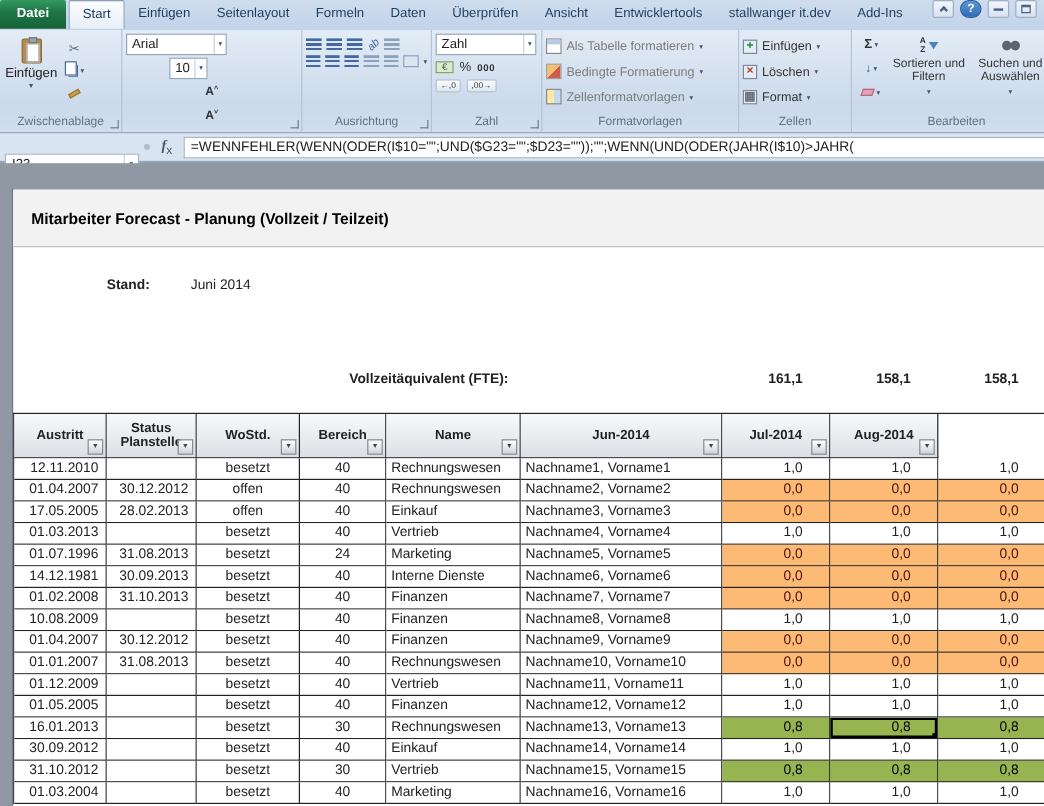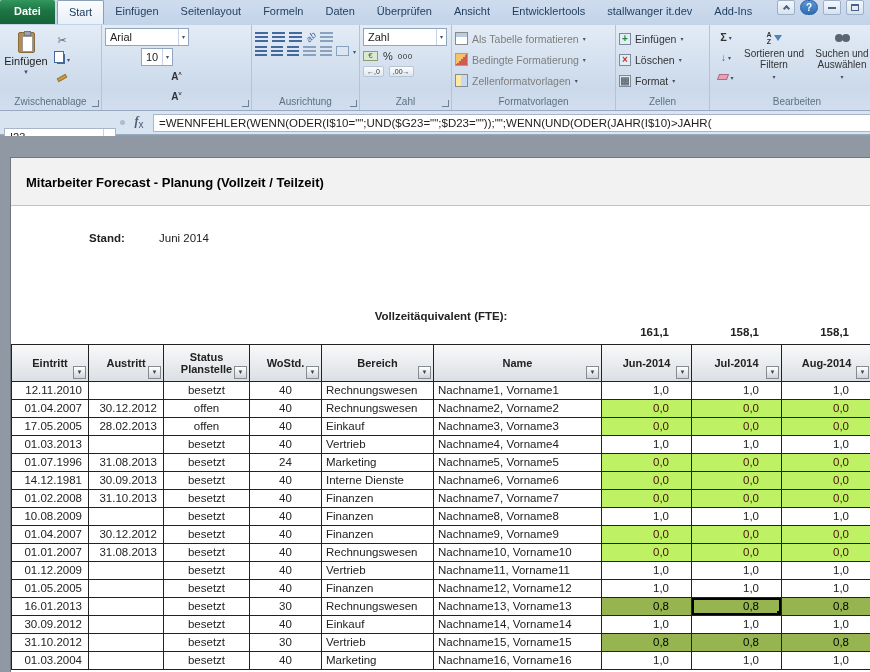--- a/index.html
+++ b/index.html
@@ -74,21 +74,21 @@
   .i-bars { width:13px; height:10px; background:repeating-linear-gradient(to bottom,#44699e 0 2px,rgba(0,0,0,0) 2px 4px); }
   .i-bars.lite { background:repeating-linear-gradient(to bottom,#8aa2c0 0 2px,rgba(0,0,0,0) 2px 4px); }
   .i-orient { font-size:9px; color:#44699e; font-style:italic; transform:rotate(-45deg); }
   .i-merge { width:14px; height:10px; border:1px solid #8aa2c0; background:#dbe6f2; }
 
   
   .g-number { width:92px; }
   .numrow { display:flex; gap:5px; align-items:center; margin-top:4px; }
   .i-money { width:15px; height:10px; background:#dce8d2; border:1px solid #86a06e; font-size:8px; line-height:8px; text-align:center; color:#4a6b3a; }
   .b-pct { font-size:11px; color:#333; }
-  .b-000 { font-size:8px; font-weight:normal; color:#333; letter-spacing:0.5px; }
+  .b-000 { font-size:8px; font-weight:bold; color:#333; letter-spacing:0.5px; }
   .i-dec { font-size:7px; color:#333; border:1px solid #b7c4d6; border-radius:2px; padding:1px 3px; background:linear-gradient(#fdfefe,#dde6f0); }
 
   
   .g-styles { width:164px; }
   .stylerow { display:flex; align-items:center; gap:4px; height:21px; color:#7d7d7d; font-size:10.5px; white-space:nowrap; }
   .i-cf { width:13px; height:13px; background:linear-gradient(135deg,#f5c26b 0 50%,#cd5b52 50% 100%); border:1px solid #a0a0a0; }
   .i-ft { width:13px; height:13px; background:#fff; border:1px solid #8a8a8a; position:relative; }
   .i-ft::before { content:""; position:absolute; left:0; top:0; right:0; height:4px; background:#b8cce4; }
   .i-cs { width:13px; height:13px; background:linear-gradient(90deg,#fde9a2 0 50%,#c5d9f1 50%); border:1px solid #8a8a8a; }
 
@@ -132,38 +132,38 @@
   .sheet { position:absolute; top:21px; left:10px; width:860px; bottom:0; background:#fff;
            border-top:1px solid #6f7781; border-left:1px solid #6f7781; }
 
   .title-band { position:absolute; left:0; top:0; width:100%; height:48px; background:#f2f2f2;
                 border-bottom:1px solid #c2c2c2; }
   .title-text { padding:17px 0 0 15px; font-size:13px; font-weight:bold; color:#000; }
 
   .stand-label { position:absolute; top:74px; left:78px; font-weight:bold; font-size:11.5px; }
   .stand-value { position:absolute; top:74px; left:148px; font-size:11.5px; }
 
-  .fte-label { position:absolute; top:152px; left:280px; width:300px; text-align:center; font-weight:bold; font-size:11.5px; }
+  .fte-label { position:absolute; top:152px; left:280px; width:300px; text-align:left; font-weight:bold; font-size:11.5px; }
   .fte-values { position:absolute; top:152px; left:590px; width:270px; display:flex; }
-  .fte-val { width:90px; text-align:right; padding-right:22px; font-weight:bold; font-size:11.5px;margin-top:16px; }
+  .fte-val { width:90px; text-align:right; padding-right:22px; font-weight:bold; font-size:11.5px; }
 
   .ftable { position:absolute; top:186px; left:0; width:860px; border-top:1px solid #222; border-left:1px solid #222; }
   .thead, .trow { display:grid; grid-template-columns:77px 75px 86px 72px 112px 168px 90px 90px 90px; }
   .hcell { position:relative; height:37px; border-right:1px solid #222; border-bottom:1px solid #222;
            background:linear-gradient(#f8f9fa,#dcdfe4); display:flex; align-items:center; justify-content:center;
            font-weight:bold; font-size:11px; line-height:12px; text-align:center; }
   .fbtn { position:absolute; right:2px; bottom:2px; width:13px; height:13px; border:1px solid #868b92;
           background:linear-gradient(#fff,#cfd4da); font-size:6px; line-height:11px; text-align:center; color:#444; }
   .cell { position:relative; height:18px; line-height:17px; border-right:1px solid #222; border-bottom:1px solid #222;
           font-size:11.5px; background:#fff; white-space:nowrap; overflow:hidden; }
   .c-date { text-align:right; padding-right:6px; }
   .c-mid  { text-align:center; }
   .c-left { padding-left:4px; }
   .c-val  { text-align:right; padding-right:22px; }
-  .cell.red   { background:#bef264; color:#4a0f0d; }
+  .cell.red   { background:#fdba74; color:#4a0f0d; }
   .cell.green { background:#96b551; color:#000; }
   .cell.selected { box-shadow:inset 0 0 0 2px #000; }
   .cell.selected::after { content:""; position:absolute; right:0; bottom:0; width:4px; height:4px; background:#000; }
 </style>
 </head>
 <body>
 
 <div class="tabbar">
   <div class="tabs">
       <div class="tab file">Datei</div>
@@ -407,24 +407,20 @@
     <div class="fte-label">Vollzeitäquivalent (FTE):</div>
     <div class="fte-values">
         <div class="fte-val">161,1</div>
         <div class="fte-val">158,1</div>
         <div class="fte-val">158,1</div>
       </div>
 
     <div class="ftable">
       <div class="thead">
           <div class="hcell">
-            <span>Eintritt</span>
-            <span class="fbtn">▼</span>
-          </div>
-          <div class="hcell">
             <span>Austritt</span>
             <span class="fbtn">▼</span>
           </div>
           <div class="hcell">
             <span>Status<br>Planstelle</span>
             <span class="fbtn">▼</span>
           </div>
           <div class="hcell">
             <span>WoStd.</span>
             <span class="fbtn">▼</span>

